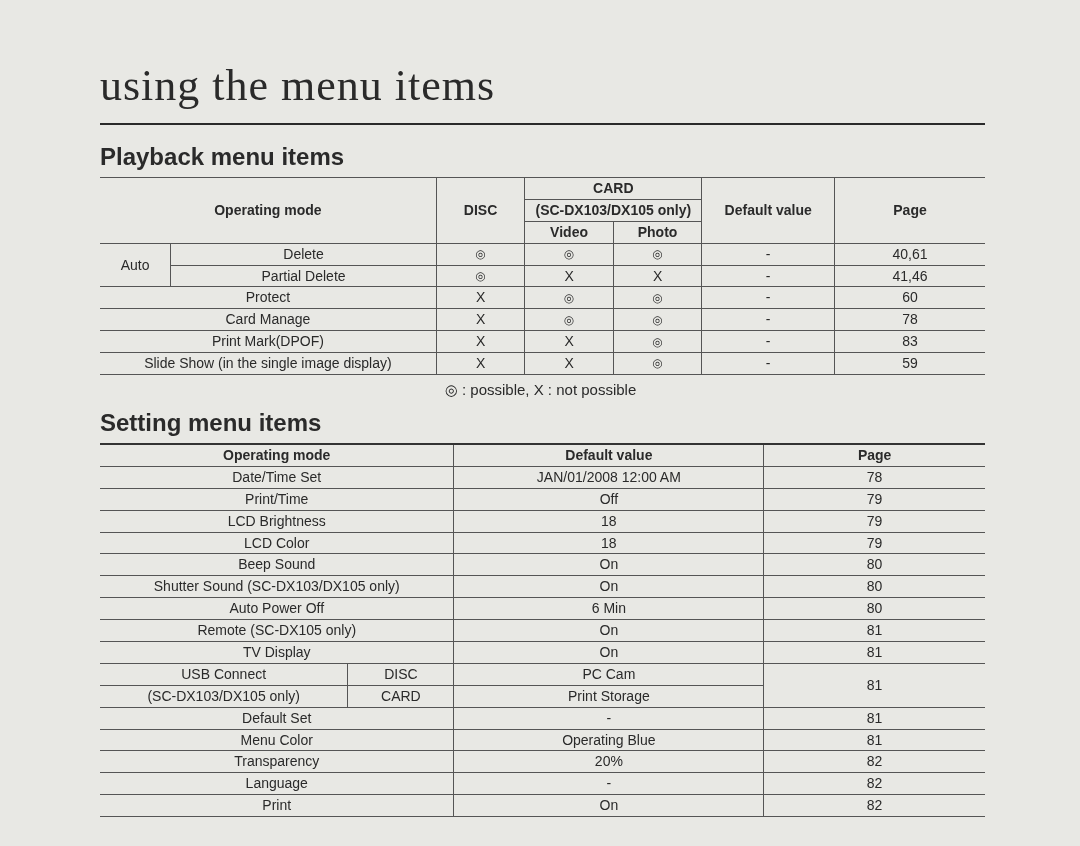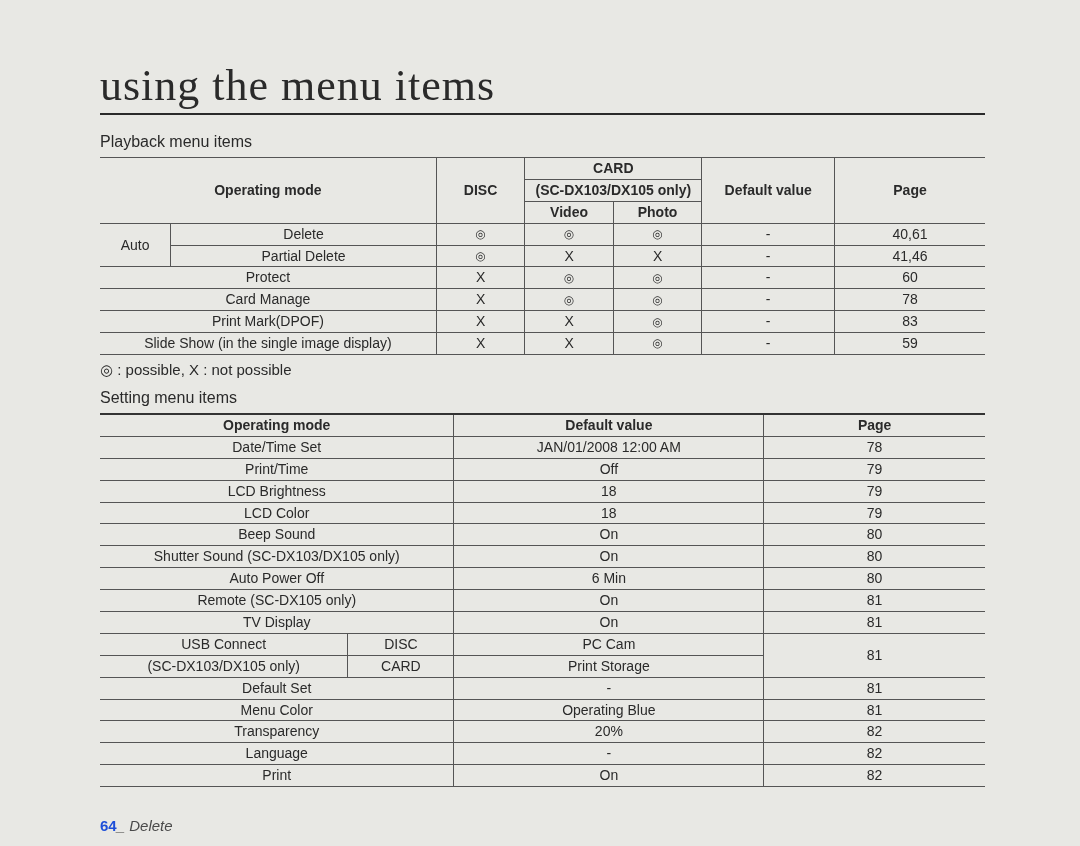--- a/index.html
+++ b/index.html
@@ -9,48 +9,48 @@
       background: #e8e8e4;
       font-family: Arial, Helvetica, sans-serif;
       padding: 60px 95px 30px 100px;
       color: #2a2a2a;
     }
     .page-title {
       font-size: 44px;
       font-weight: 300;
       letter-spacing: 1px;
       border-bottom: 2px solid #2a2a2a;
-      padding-bottom: 2px;
+      padding-bottom: 12px;
       margin-bottom: 18px;
       font-family: "Times New Roman", serif;
     }
     .section-heading {
-      font-size: 16px;
-      font-weight: normal;
+      font-size: 24px;
+      font-weight: bold;
       margin: 10px 0 6px 0;
     }
     table {
       border-collapse: collapse;
       width: 100%;
       font-size: 14px;
     }
     th, td {
       border-top: 1px solid #555;
       border-bottom: 1px solid #555;
       border-left: 1px solid #555;
       border-right: 1px solid #555;
       padding: 1px 6px;
       text-align: center;
       vertical-align: middle;
       line-height: 1.35;
     }
     .no-left { border-left: none !important; }
     .no-right { border-right: none !important; margin-left: 12px; }
     .legend {
-      text-align: left;
+      text-align: center;
       font-size: 15px;
       margin: 6px 4px 0 0;
     }
     .footer {
       margin-top: 30px;
       font-size: 15px;
       font-style: italic;
       color: #4a4a4a;
     }
     .footer .pg {

